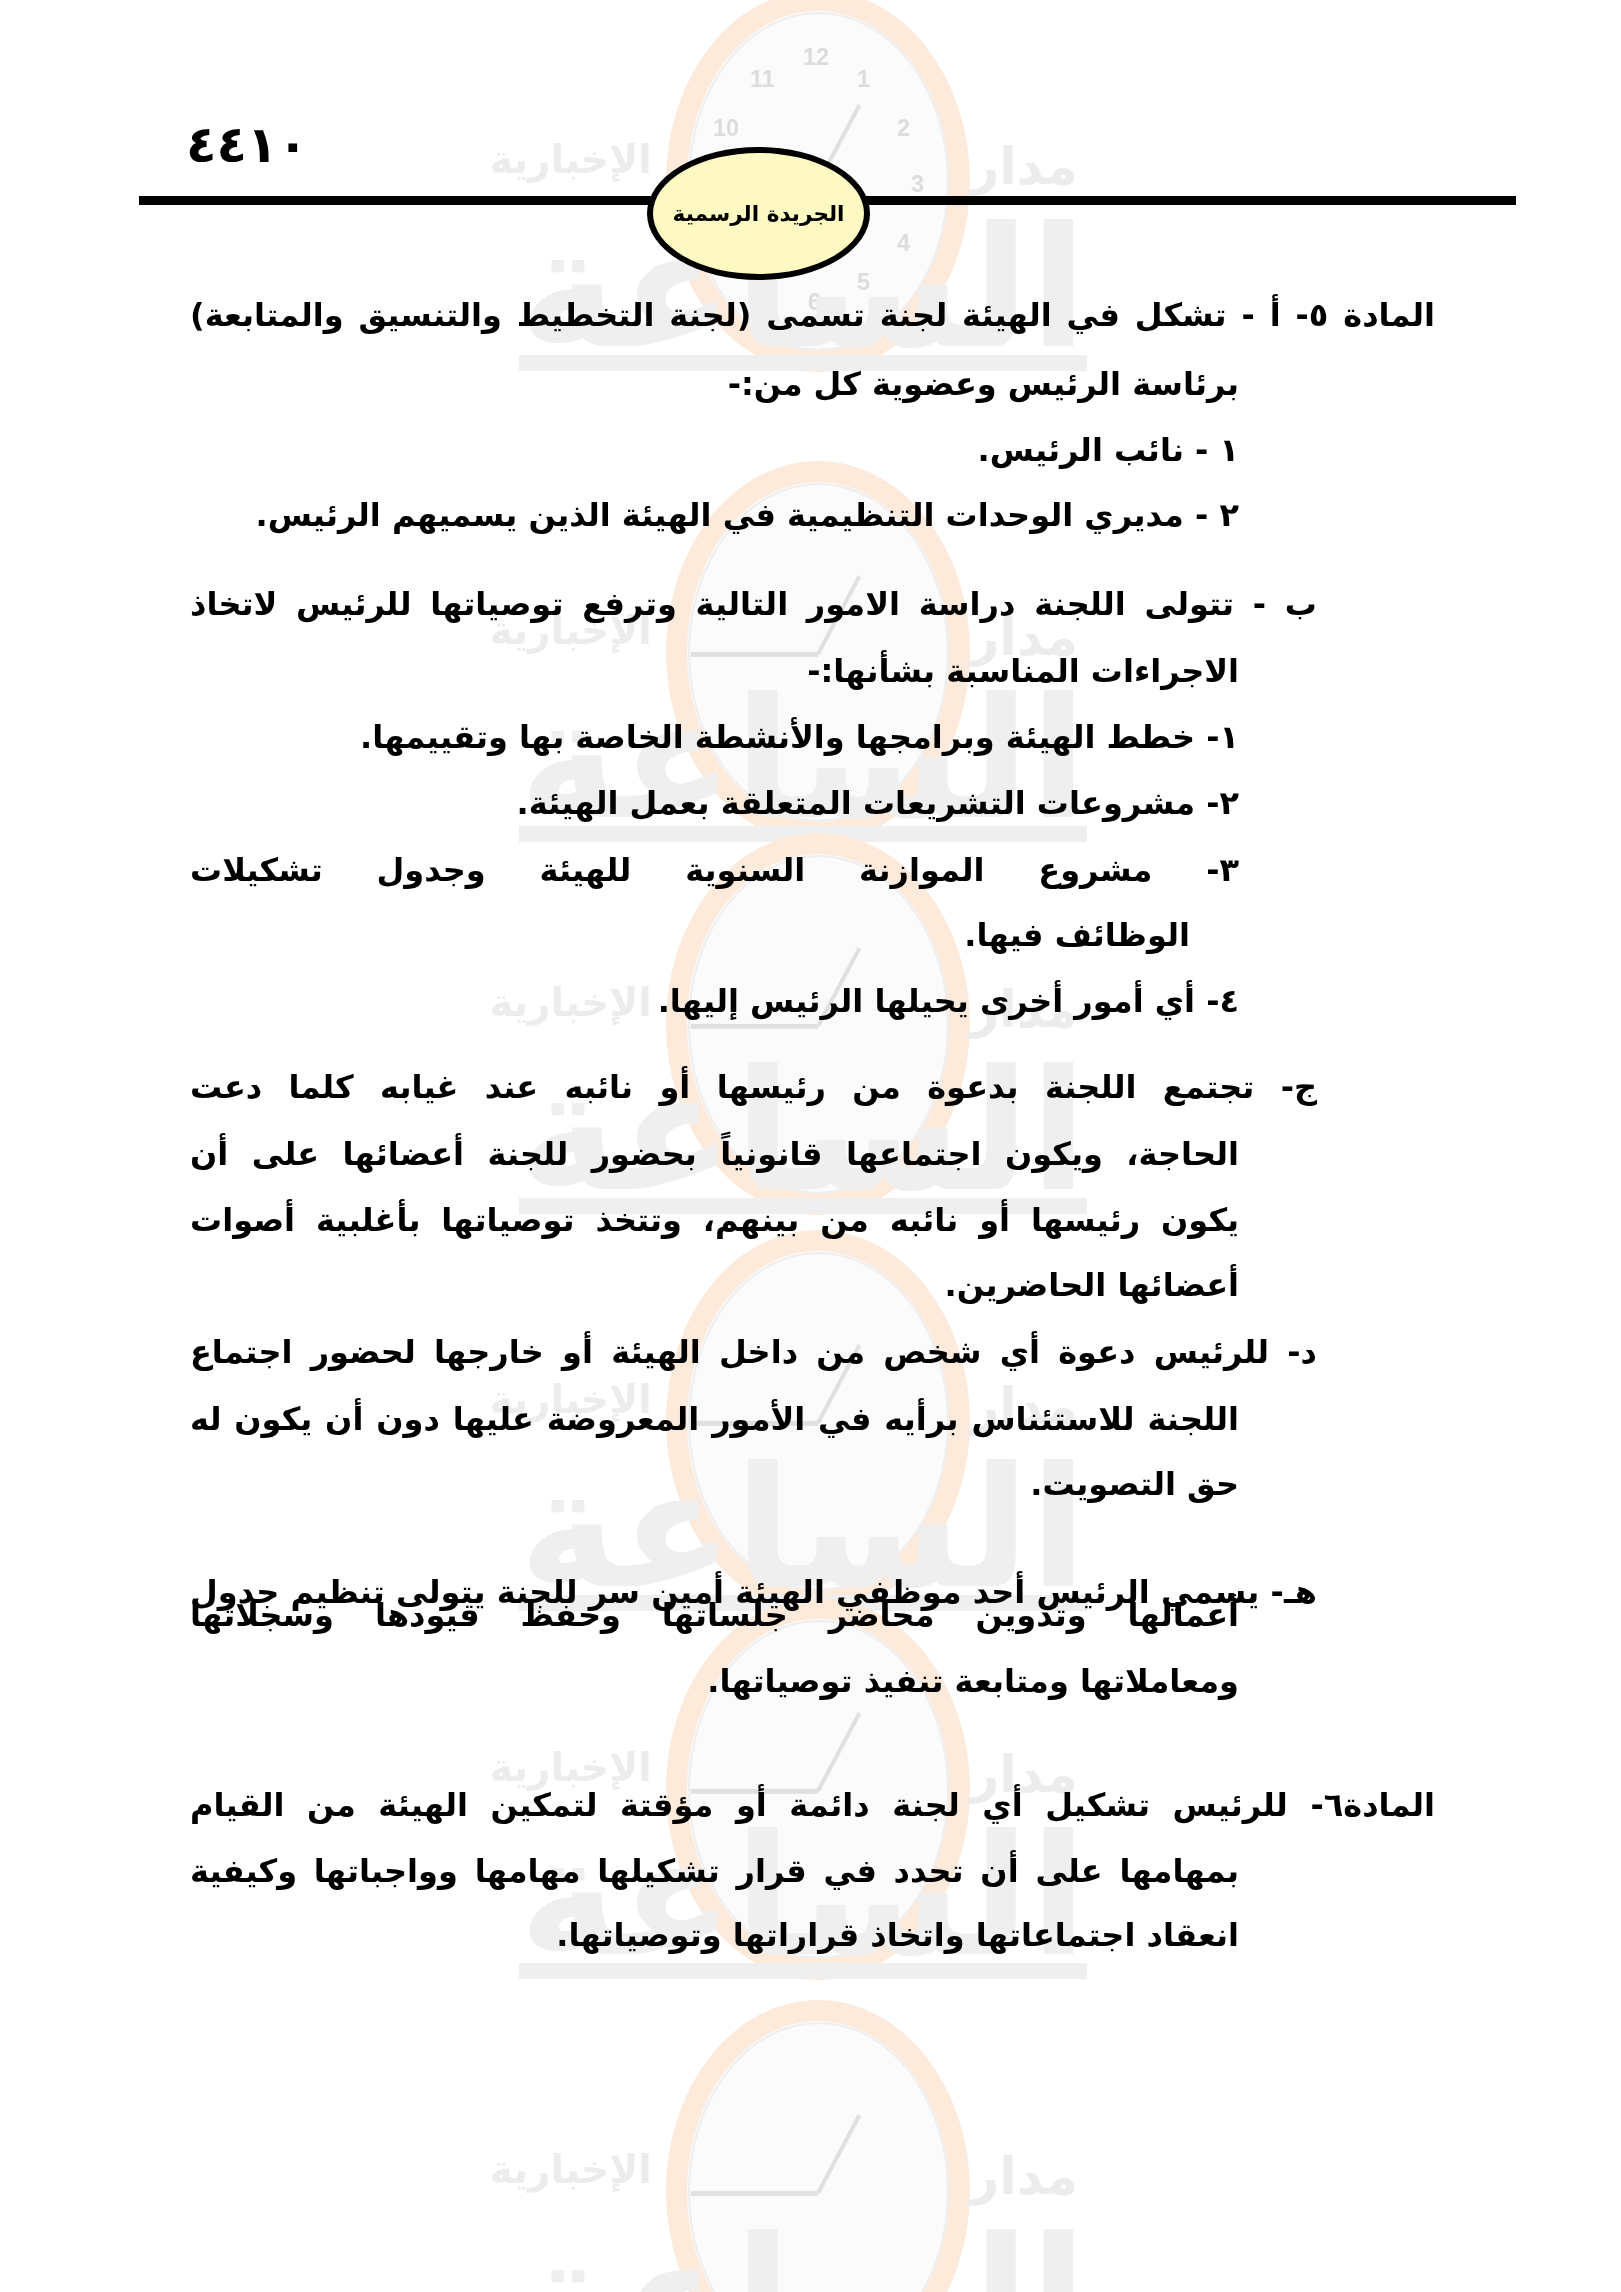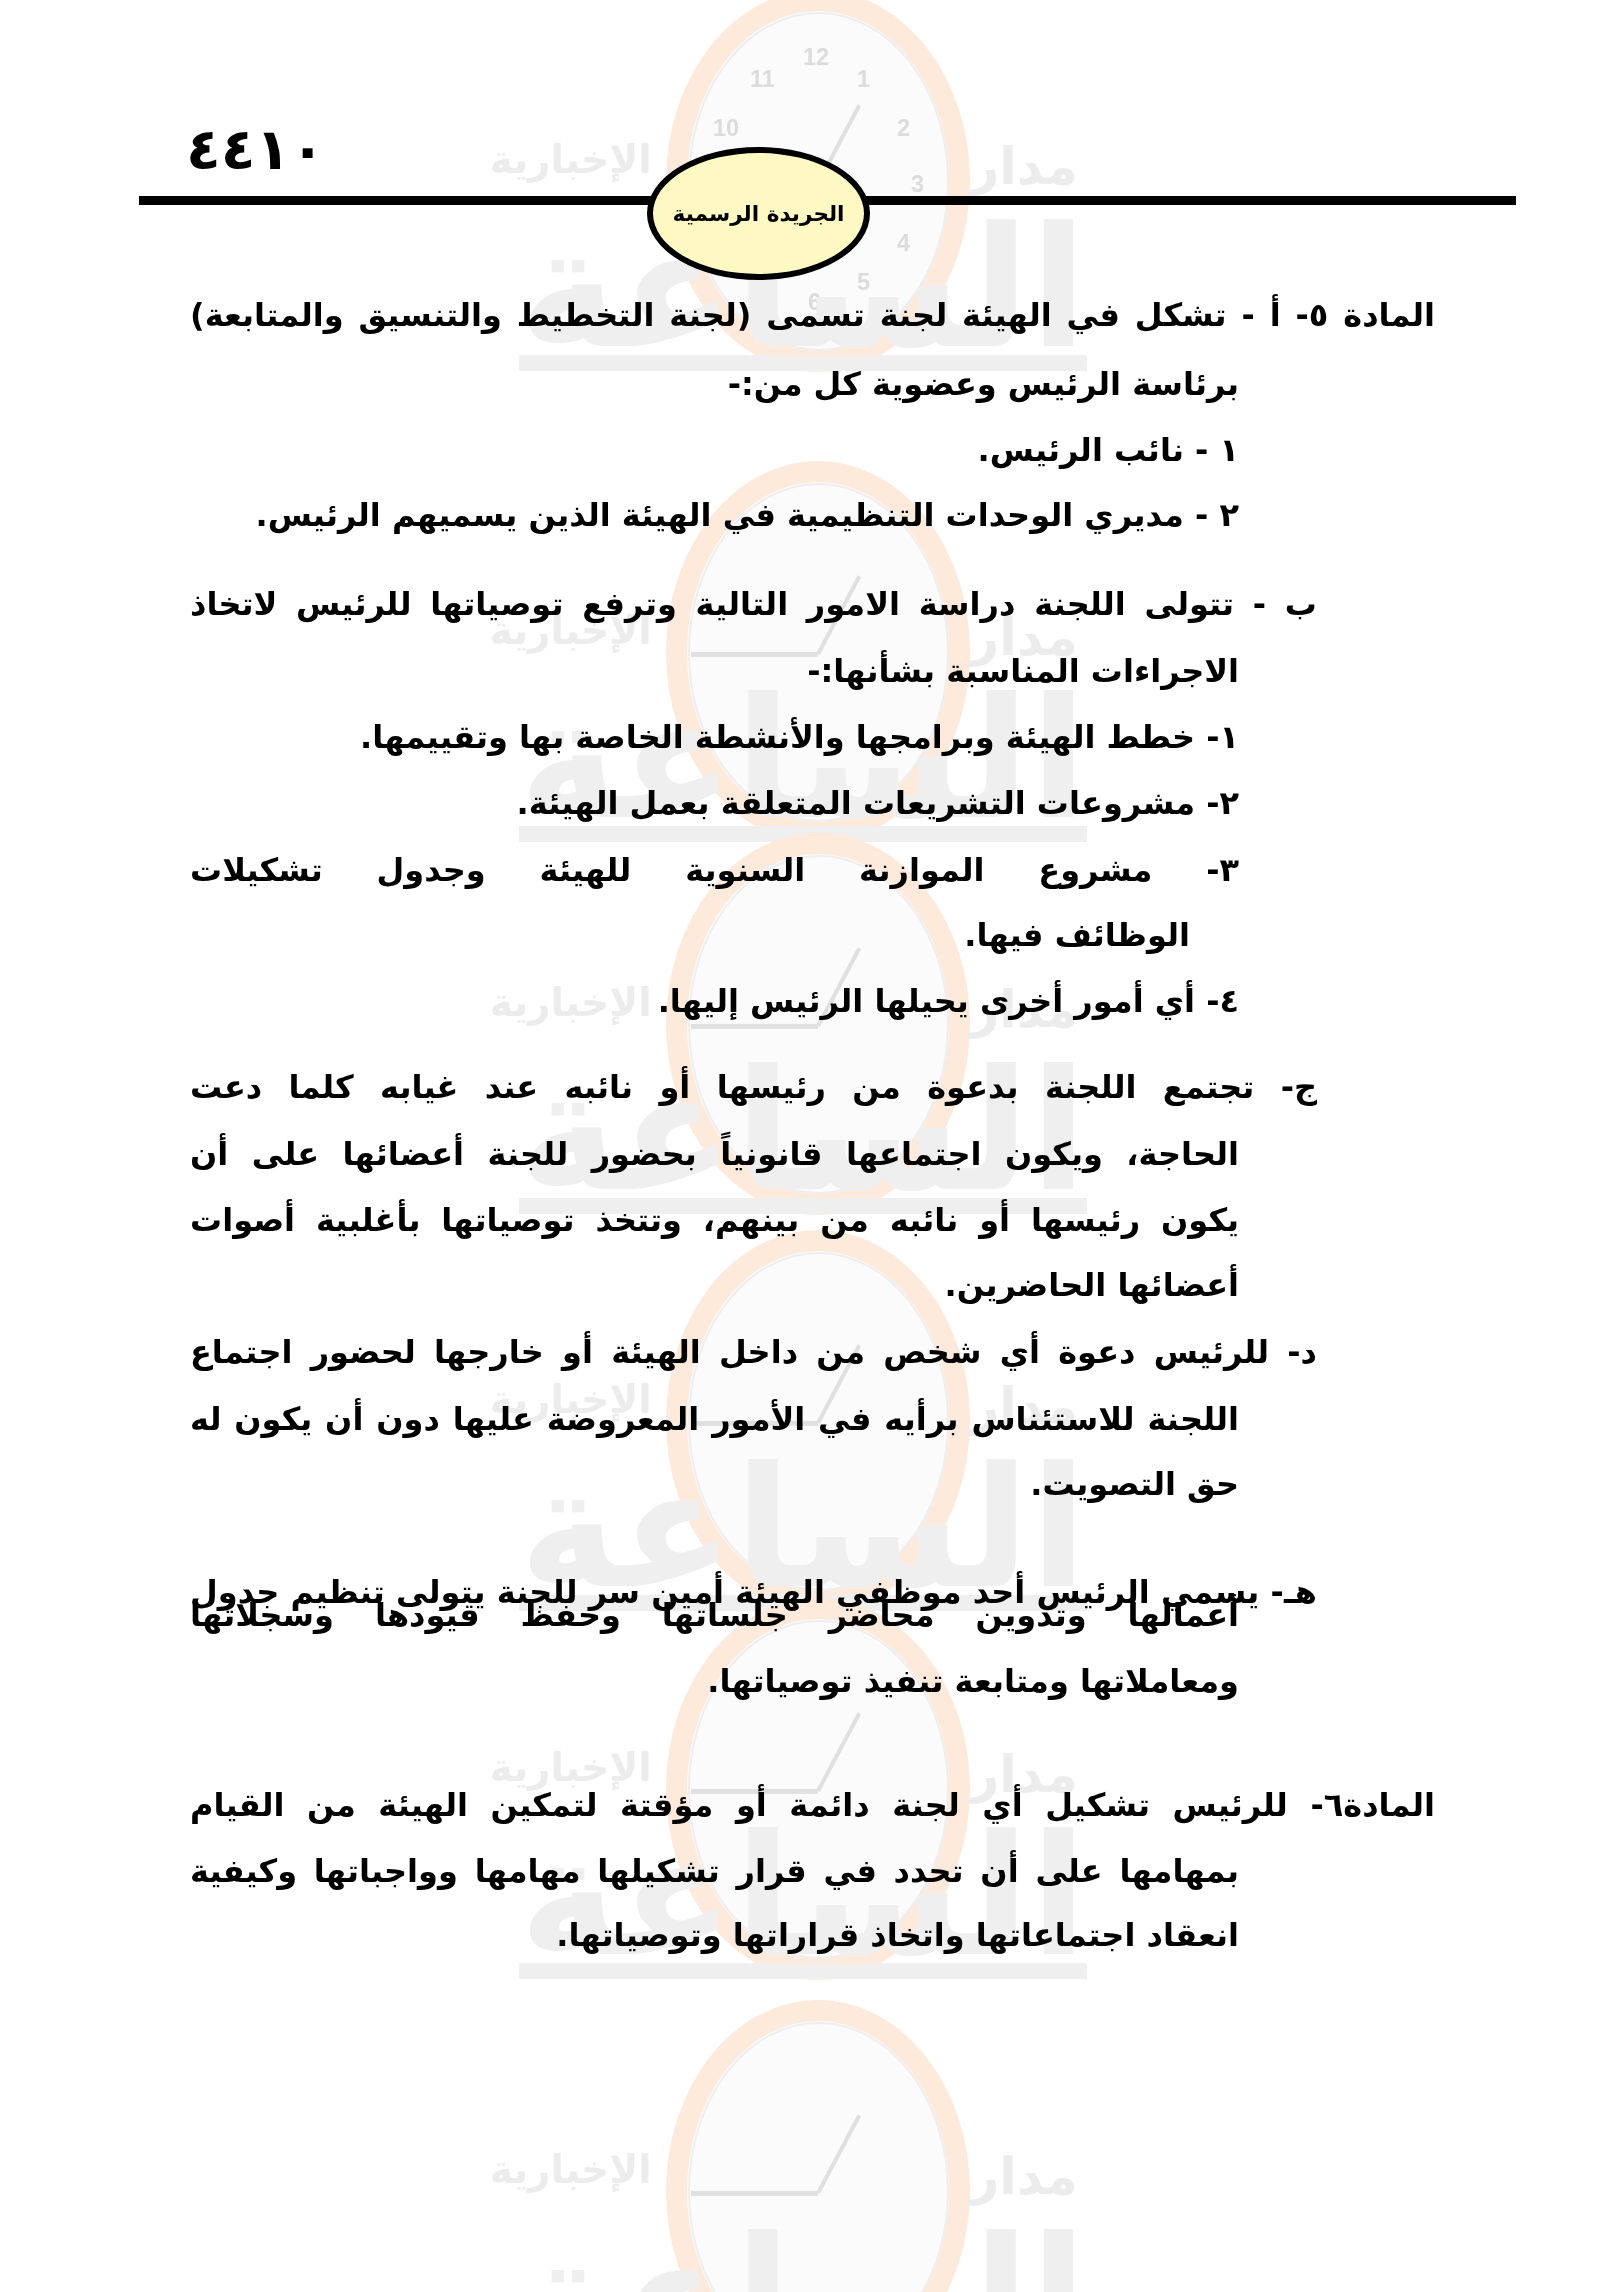--- a/index.html
+++ b/index.html
@@ -13,21 +13,21 @@
   .wm .face { position:absolute; left:208px; top:21.6px; width:261px; height:339px; border-radius:50%;
               border:2px solid #eeeeee; box-sizing:border-box; }
   .wm .num { position:absolute; color:#dcdcdc; font-weight:bold; font-size:23.5px; font-family:"Liberation Sans",sans-serif; }
   .wm .hand1 { position:absolute; left:338px; top:191px; width:127px; height:4.9px; background:#e0e0e0; transform-origin:0 50%; transform:rotate(180deg); }
   .wm .hand2 { position:absolute; left:338px; top:191px; width:88px; height:3.9px; background:#e0e0e0; transform-origin:0 50%; transform:rotate(-62deg); }
   .wm .brand-small { position:absolute; left:9.8px; top:147px; color:#ececec; font-weight:bold; font-size:39px; direction:rtl; white-space:nowrap; }
   .wm .brand-top { position:absolute; left:490px; top:147px; color:#ececec; font-weight:bold; font-size:51px; direction:rtl; white-space:nowrap; }
   .wm .brand-big { position:absolute; left:39px; top:201px; color:#efefef; font-weight:bold; font-size:167px; direction:rtl; white-space:nowrap; letter-spacing:3.9px;text-decoration:underline; }
 
   
-  .page-number { position:absolute; left:186px; top:116px; font-size:57px; font-weight:bold; font-family:"DejaVu Sans",sans-serif; letter-spacing:2px; direction:rtl; }
+  .page-number { position:absolute; left:186px; top:116px; font-size:50px; font-weight:bold; font-family:"DejaVu Sans",sans-serif; letter-spacing:2px; direction:rtl; }
   .header-rule { position:absolute; left:139px; top:196px; width:1377px; height:8.8px; background:#000; }
   .header-ellipse { position:absolute; left:647px; top:147px; width:223px; height:133px; border:6.9px solid #000; border-radius:50%;
                     background:#fef9c3; box-sizing:border-box; display:flex; align-items:center; justify-content:center; }
   .header-ellipse span { font-size:21.6px; font-weight:bold; }
 
   
   .line { position:absolute; font-weight:bold; font-size:32px; white-space:nowrap; direction:rtl; line-height:39px; }
   .justify { text-align:justify; text-align-last:justify; white-space:normal; }
 </style>
 </head>

